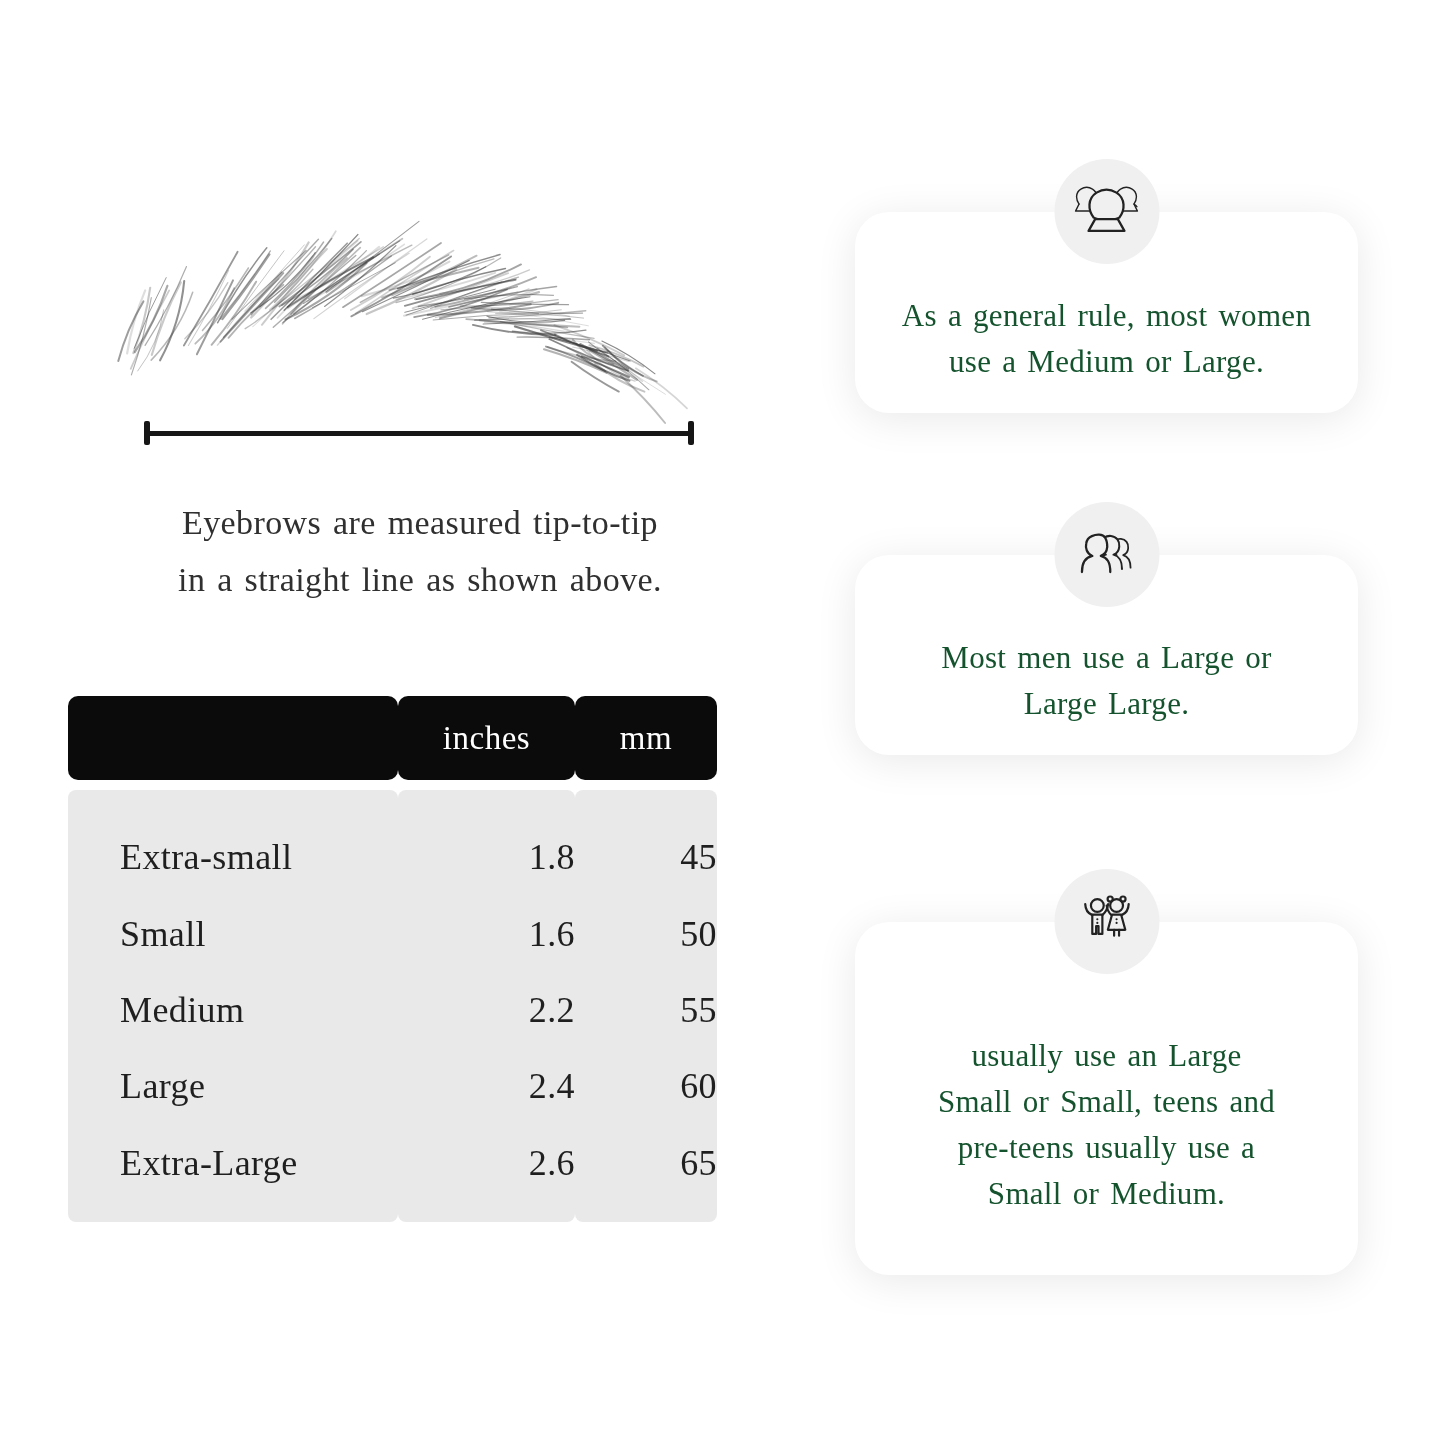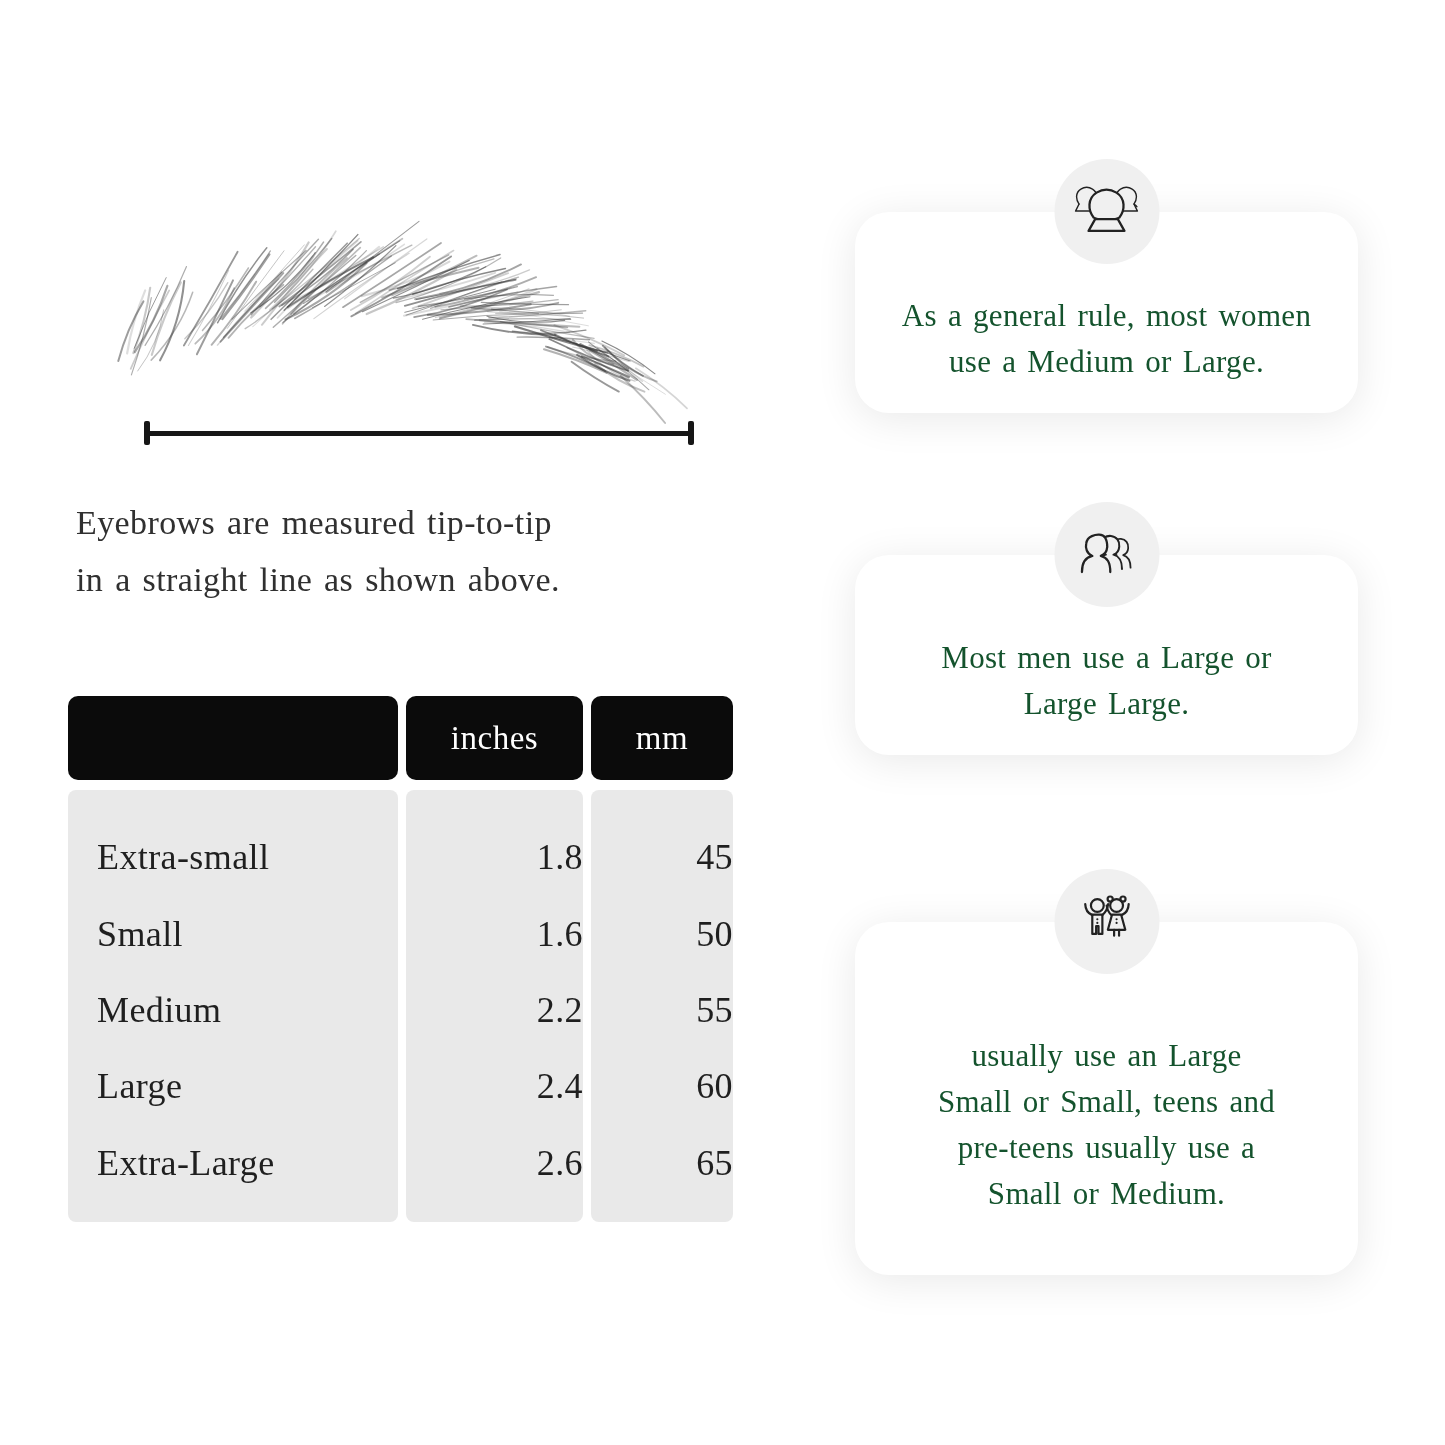--- a/index.html
+++ b/index.html
@@ -33,33 +33,33 @@
   .measure-line .cap {
     width: 6px; height: 24px;
     background: #161616; border-radius: 2px;
   }
   .measure-line .bar {
     flex: 1; height: 5px;
     background: #161616;
   }
 
   .caption {
-    left: 76px; top: 494px;
+    left: 70px; top: 494px;
     width: 700px;
-    text-align: left;
+    text-align: center;
     font-size: 34px;
     line-height: 57px;
     color: #303030;
     letter-spacing: 0.4px;
     word-spacing: 3px;
   }
 
   
   .size-table { left: 68px; top: 696px; width: 690px; }
-  .trow { display: flex; gap: 8px; }
+  .trow { display: flex; }
   .c1 { width: 330px; }
   .c2 { width: 177px; }
   .c3 { width: 142px; }
   .thead-cell {
     height: 84px;
     background: #0b0b0b;
     border-radius: 10px;
     color: #ffffff;
     font-size: 33px;
     display: flex; align-items: center; justify-content: center;
@@ -73,21 +73,21 @@
     display: flex; flex-direction: column;
     justify-content: space-evenly;
     padding: 12px 0 4px 0;
     box-sizing: border-box;
   }
   .cell {
     font-size: 36px;
     color: #1f1f1f;
     letter-spacing: 0.4px;
   }
-  .cell.label { padding-left: 29px; text-align: left; }
+  .cell.label { padding-left: 52px; text-align: left; }
   .cell.num   { text-align: right; }
 
   
   .card {
     left: 855px;
     width: 503px;
     background: #ffffff;
     border-radius: 34px;
     box-shadow: 0 6px 42px rgba(0,0,0,0.09);
     display: flex; align-items: center; justify-content: center;

